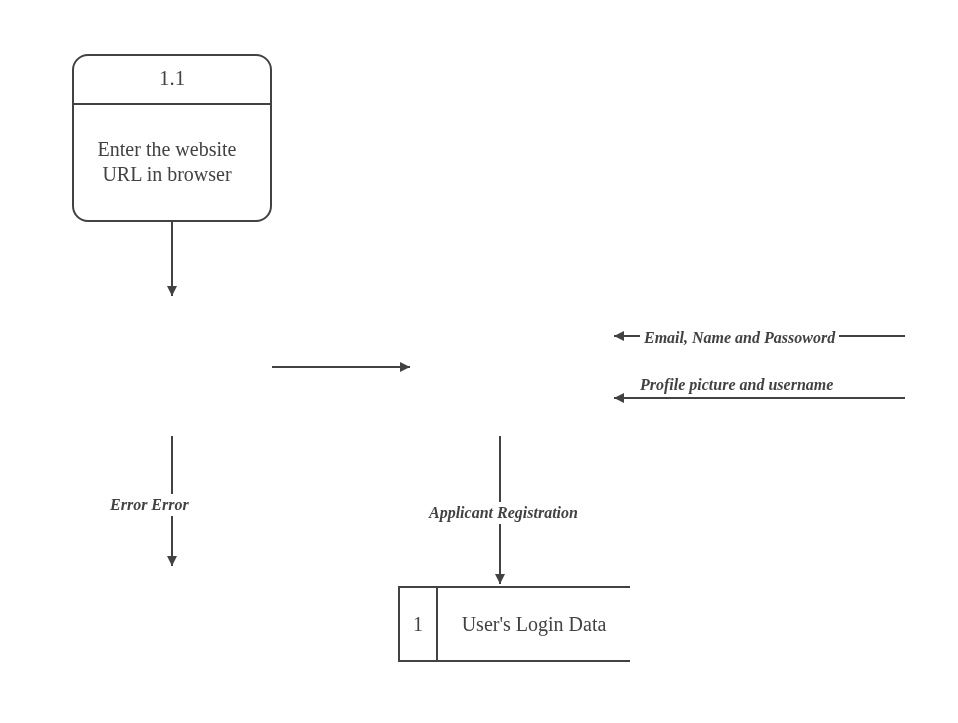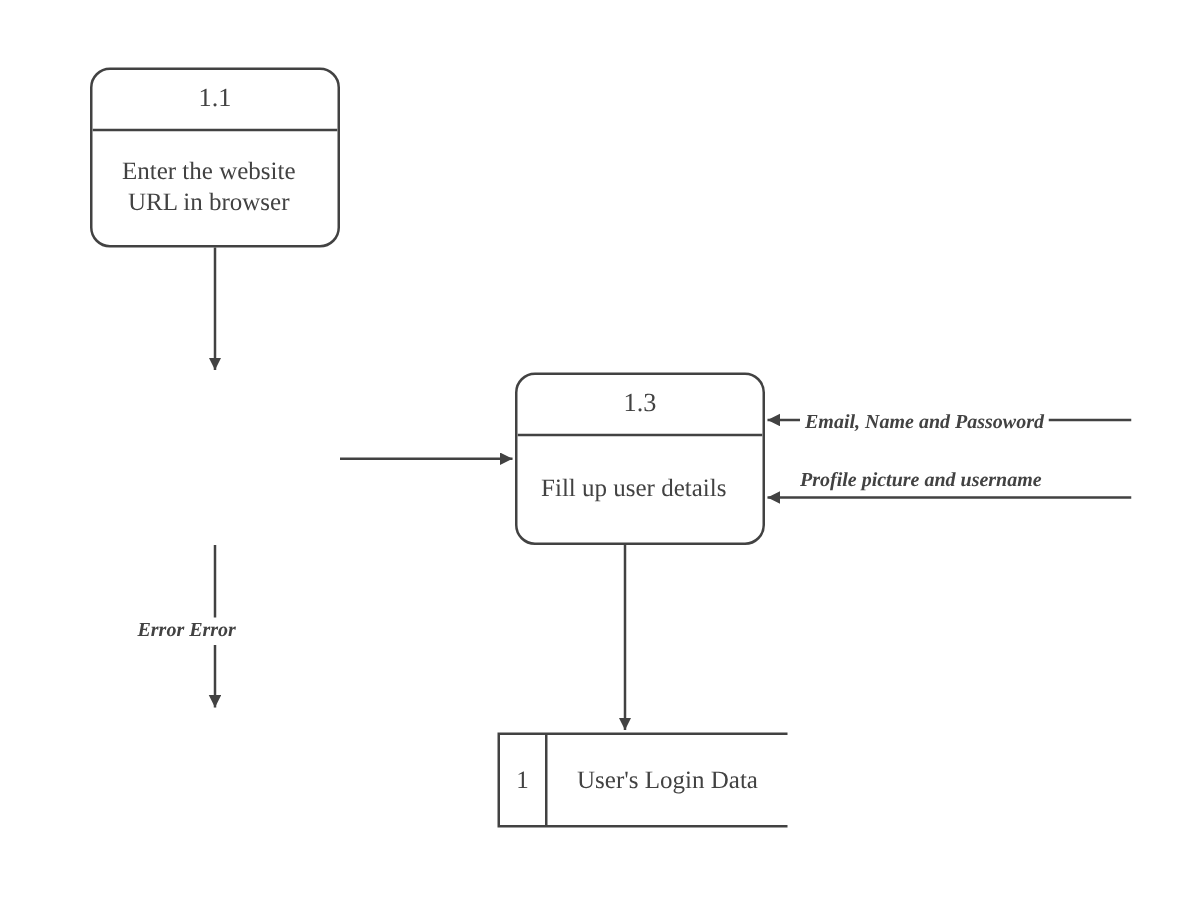--- a/index.html
+++ b/index.html
@@ -115,38 +115,35 @@
 
     <line x1="272" y1="367" x2="410" y2="367" stroke="#424242" stroke-width="2" marker-end="url(#arrowhead)"></line>
 
     <line x1="500" y1="436" x2="500" y2="584" stroke="#424242" stroke-width="2" marker-end="url(#arrowhead)"></line>
 
     <line x1="905" y1="336" x2="614" y2="336" stroke="#424242" stroke-width="2" marker-end="url(#arrowhead)"></line>
 
     <line x1="905" y1="398" x2="614" y2="398" stroke="#424242" stroke-width="2" marker-end="url(#arrowhead)"></line>
   </svg>
 
-  <div class="node" style="left:72px; top:54px; width:200px; height:144px;">
+  <div class="node" style="left:72px; top:54px; width:200px; height:168px;">
     <div class="header">1.1</div>
     <div class="body">Enter the website URL in browser</div>
   </div>
 
 
-  <div class="node" style="left:412px; top:298px; width:200px; height:138px;">
-    <div class="header">1.3</div>
-    <div class="body">Fill up user details</div>
-  </div>
 
   <div class="datastore" style="left:398px; top:586px; width:232px; height:76px;">
     <div class="ds-row">
       <div class="ds-left">1</div>
       <div class="ds-body">User's Login Data</div>
     </div>
   </div>
 
   <div class="edge-label" style="left:106px; top:494px; padding:2px 4px;">Error Error</div>
 
+  <div class="edge-label" style="left:425px; top:502px; padding:2px 4px;">Applicant Registration</div>
 
   <div class="edge-label" style="left:640px; top:327px; padding:2px 4px;">Email, Name and Passoword</div>
 
   <div class="edge-label" style="left:636px; top:374px; padding:2px 4px;">Profile picture and username</div>
 
 </div>
 
 </body></html>

